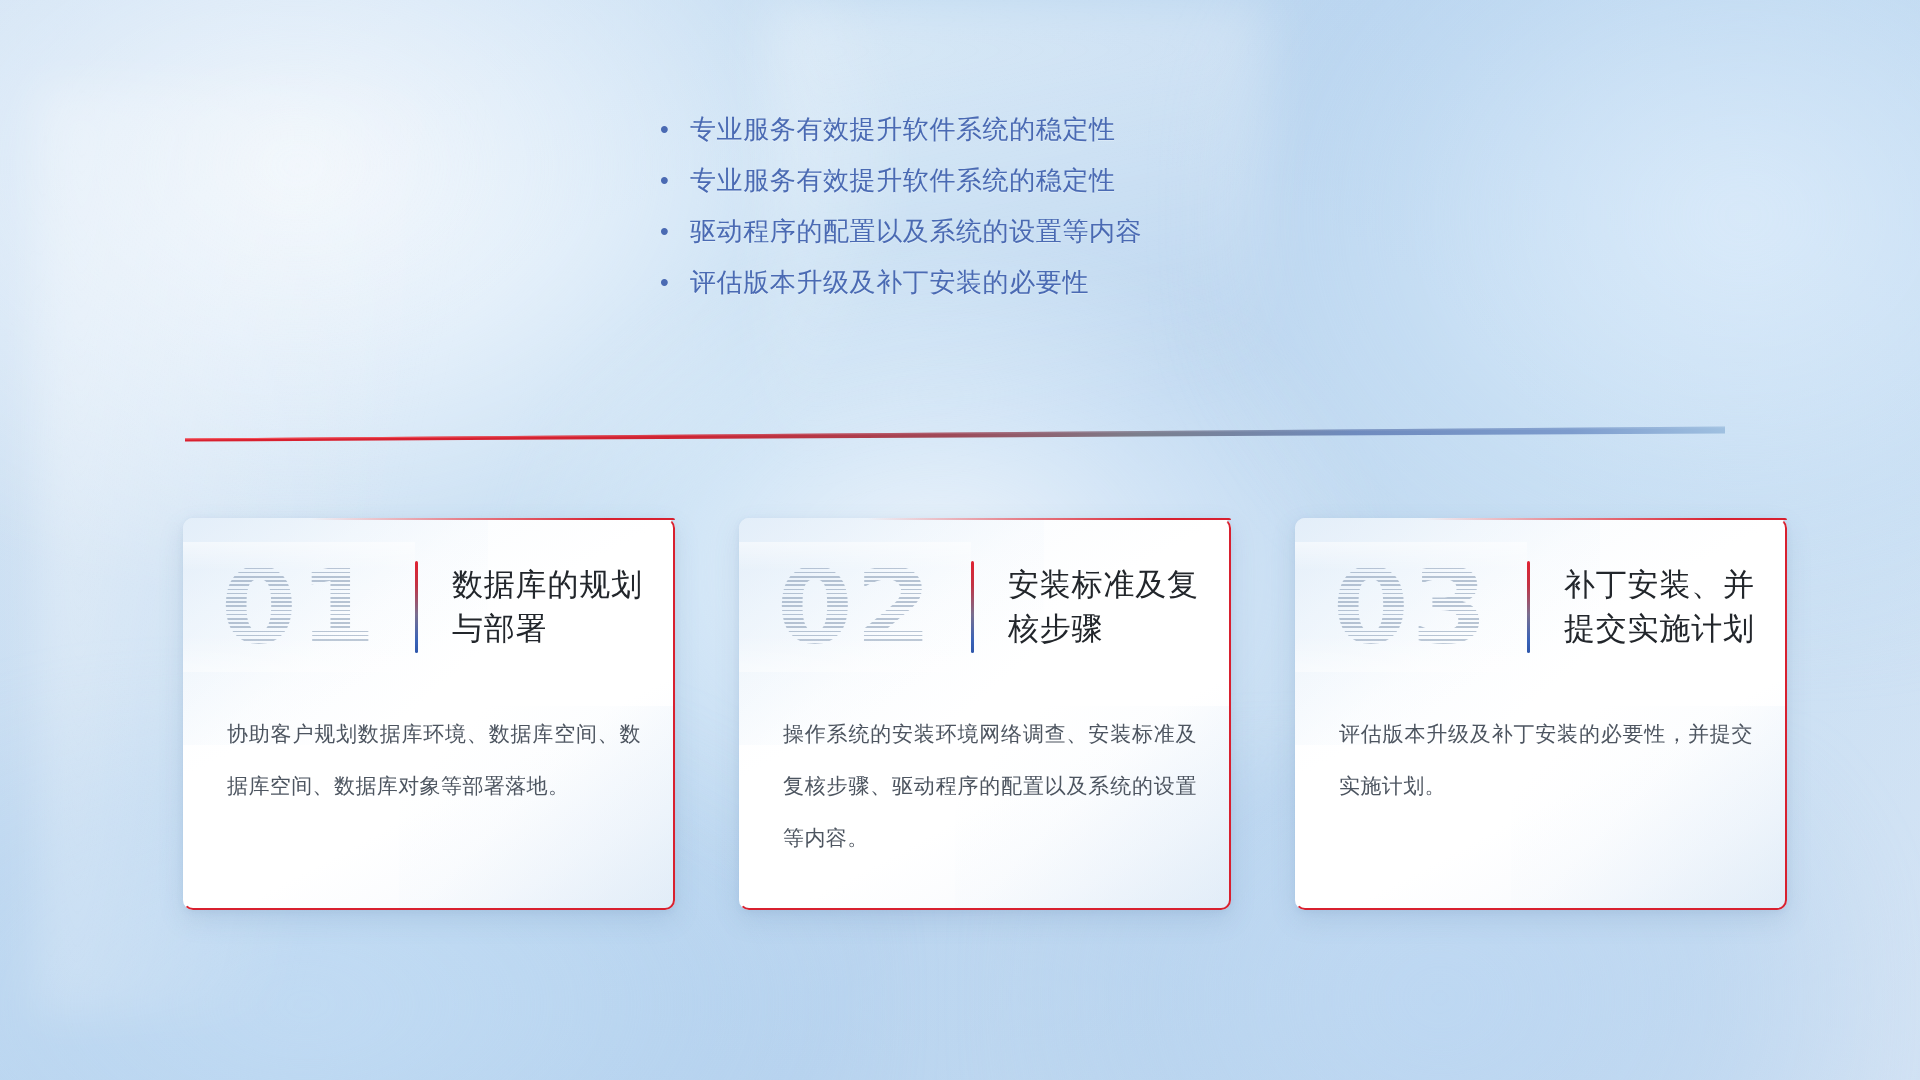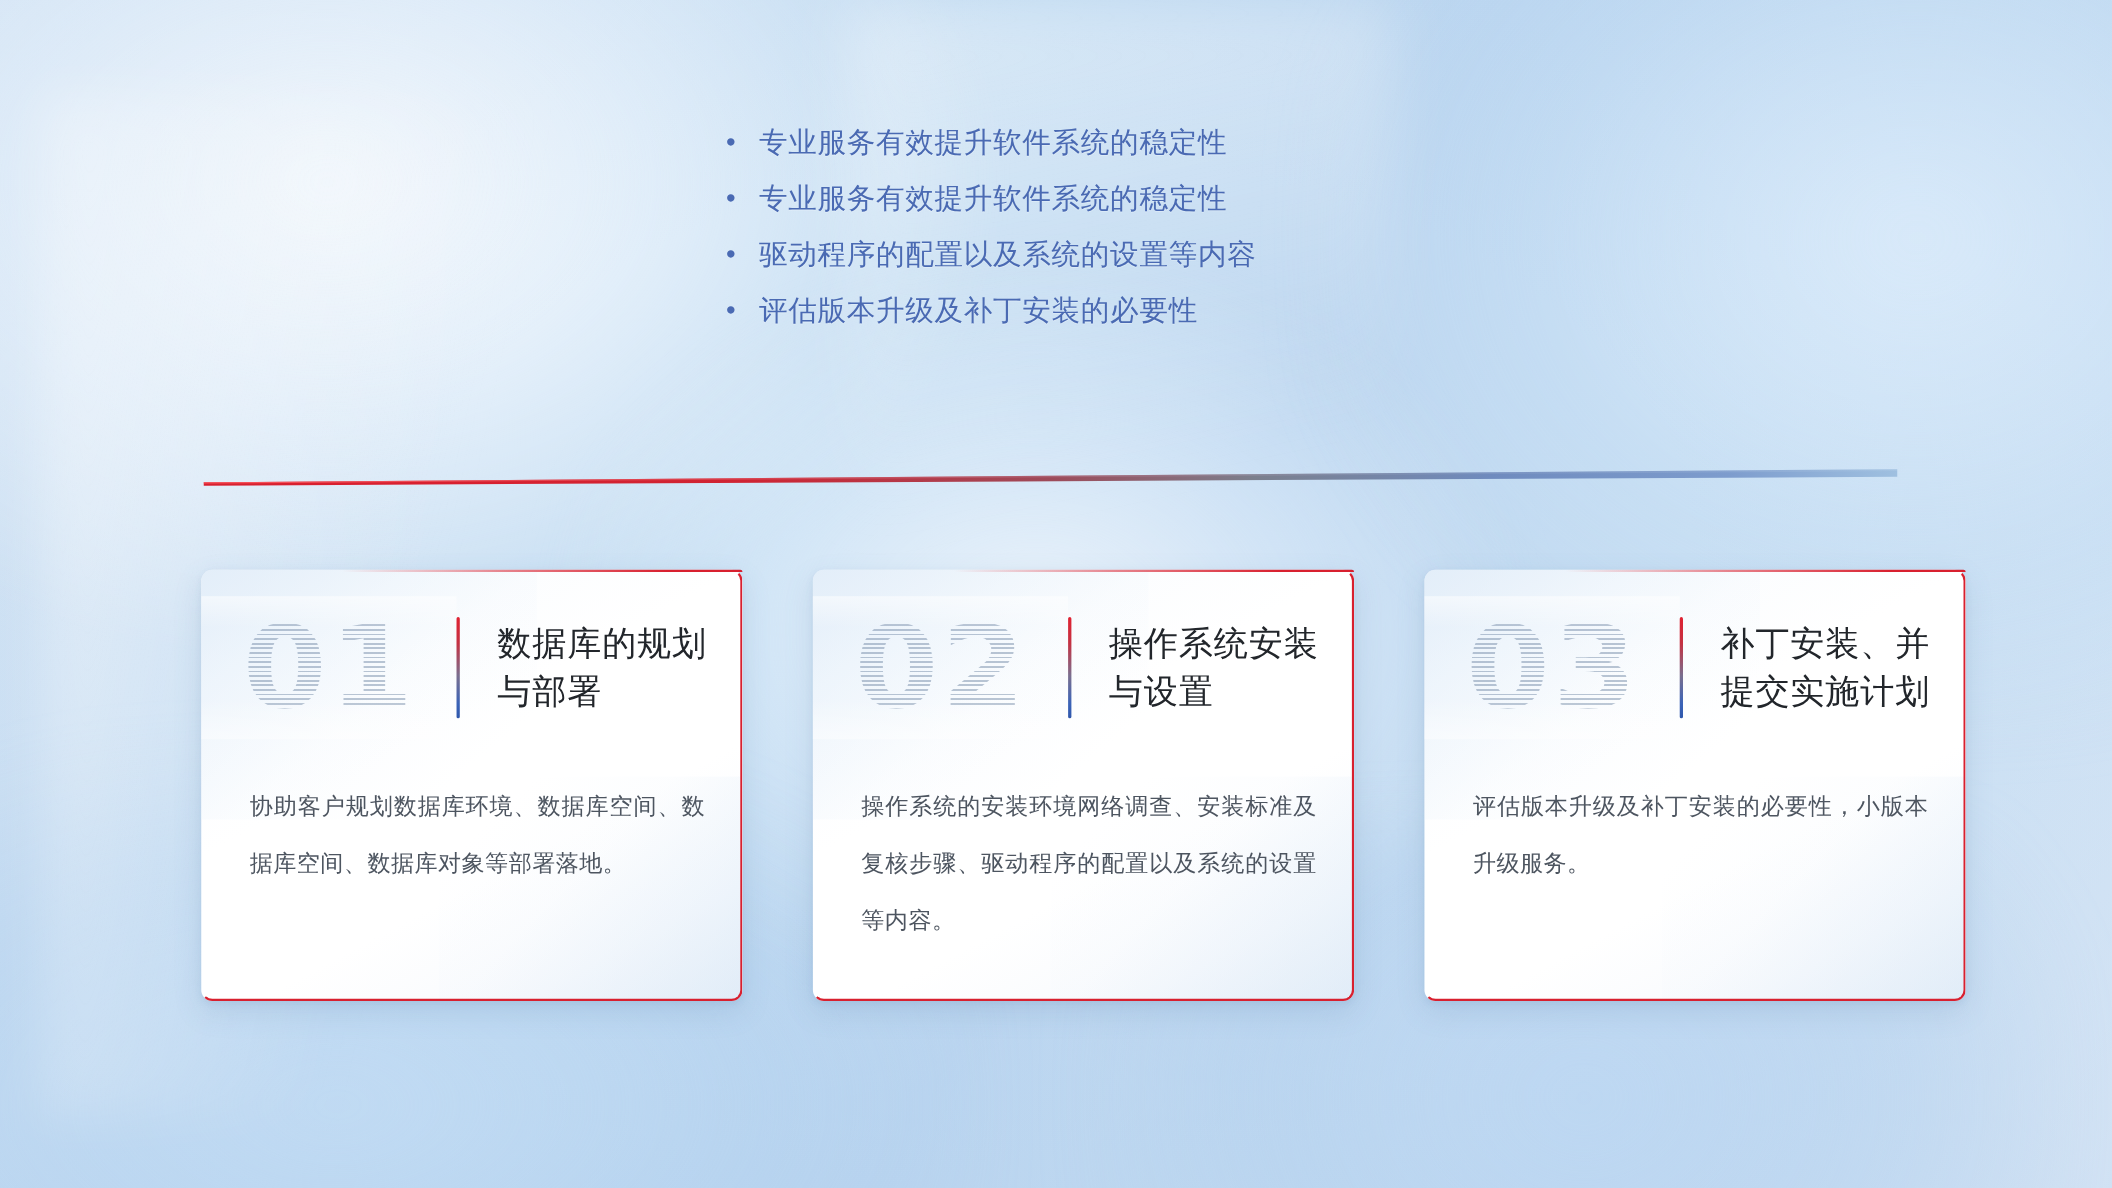--- a/index.html
+++ b/index.html
@@ -267,32 +267,32 @@
 
   <div class="card">
     <div class="card-face"></div>
     <div class="card-accent"></div>
     <div class="card-head">
       <div class="ghost-num">
         <span class="gn-text">02</span>
         <span class="gn-tint"></span>
       </div>
       <div class="head-bar"></div>
-      <div class="head-title">操作系统安装与设置</div>
+      <div class="head-title">安装标准及复核步骤</div>
     </div>
     <div class="card-body">操作系统的安装环境网络调查、安装标准及复核步骤、驱动程序的配置以及系统的设置等内容。</div>
   </div>
 
   <div class="card">
     <div class="card-face"></div>
     <div class="card-accent"></div>
     <div class="card-head">
       <div class="ghost-num">
         <span class="gn-text">03</span>
         <span class="gn-tint"></span>
       </div>
       <div class="head-bar"></div>
       <div class="head-title">补丁安装、并提交实施计划</div>
     </div>
-    <div class="card-body">评估版本升级及补丁安装的必要性，小版本升级服务。</div>
+    <div class="card-body">评估版本升级及补丁安装的必要性，并提交实施计划。</div>
   </div>
 
 </div>
 
 </body></html>

